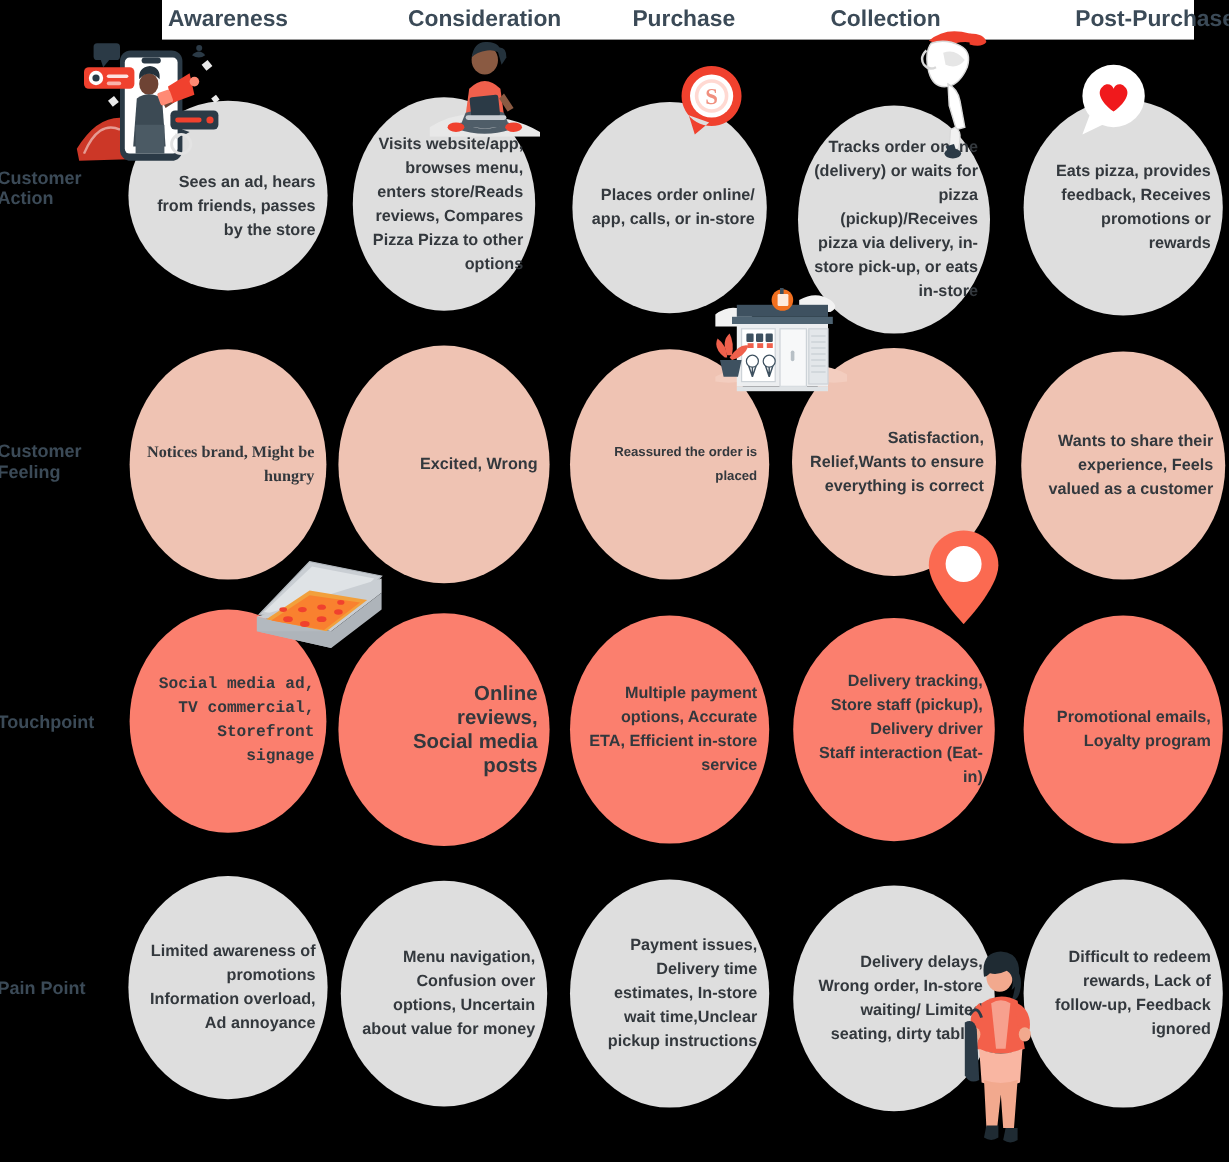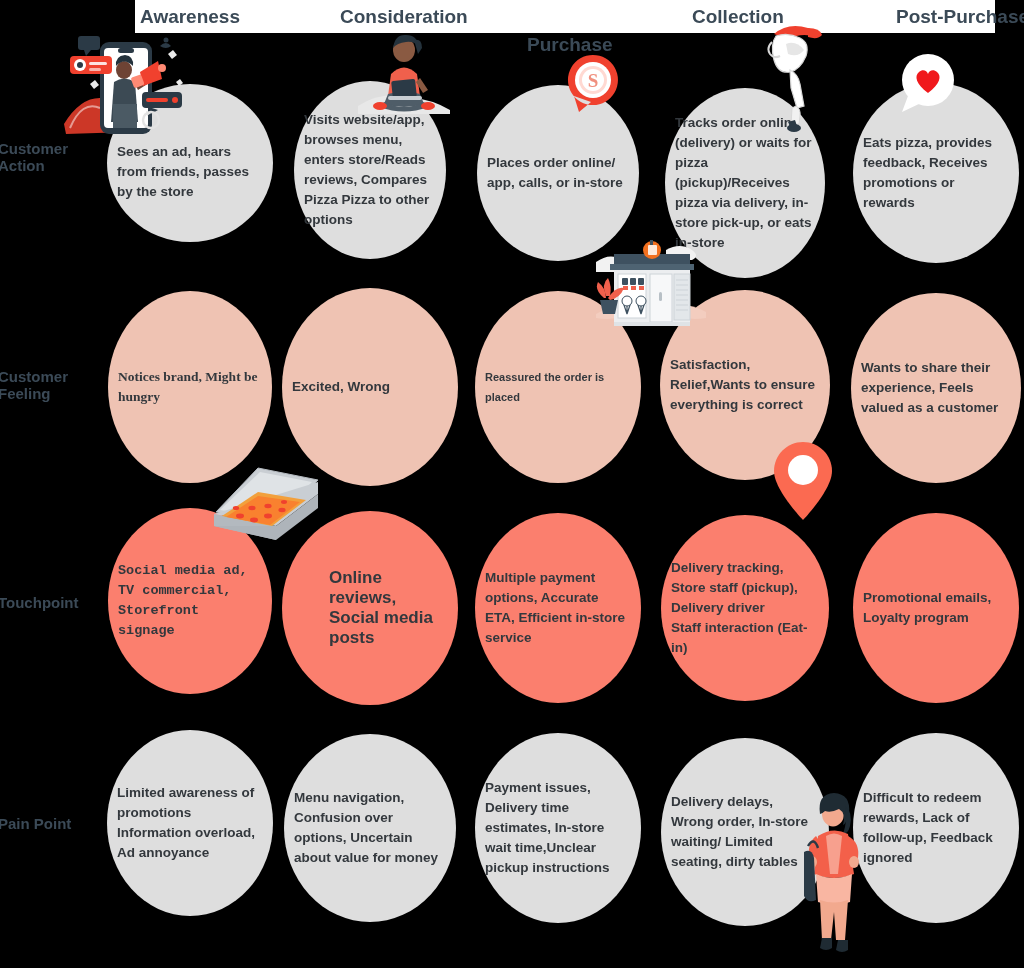--- a/index.html
+++ b/index.html
@@ -29,21 +29,21 @@
     color:#3b4a57;font-size:15px;font-weight:bold;
     line-height:17px;width:130px;
     white-space:pre-line;
   }
 
   
   .bubble{
     position:absolute;
     border-radius:50%;
     display:flex;align-items:center;justify-content:center;
-    text-align:left;
+    text-align:right;
     color:#33383d;
     font-size:13.5px;font-weight:bold;
     line-height:20px;
     box-sizing:border-box;
   }
   .bubble .btext{display:block;padding:0 10px;width:100%;}
   .r-gray{background:#dedede;}
   .r-peach{background:#efc3b3;}
   .r-salmon{background:#fb7f6e;}
 
@@ -53,21 +53,21 @@
 </style>
 </head>
 <body>
 
 <div id="stage">
 
   <div class="header-band"></div>
 
   <div class="col-head" style="left:140px;">Awareness</div>
   <div class="col-head" style="left:340px;text-align:right;">Consideration</div>
-  <div class="col-head" style="left:527px;margin-top:28px;">Purchase</div>
+  <div class="col-head" style="left:527px;">Purchase</div>
   <div class="col-head" style="left:692px;">Collection</div>
   <div class="col-head" style="left:896px;">Post-Purchase</div>
 
   <div class="row-label" style="top:140px;">Customer
 Action</div>
   <div class="row-label" style="top:368px;">Customer
 Feeling</div>
   <div class="row-label" style="top:594px;">Touchpoint</div>
   <div class="row-label" style="top:815px;">Pain Point</div>
 

